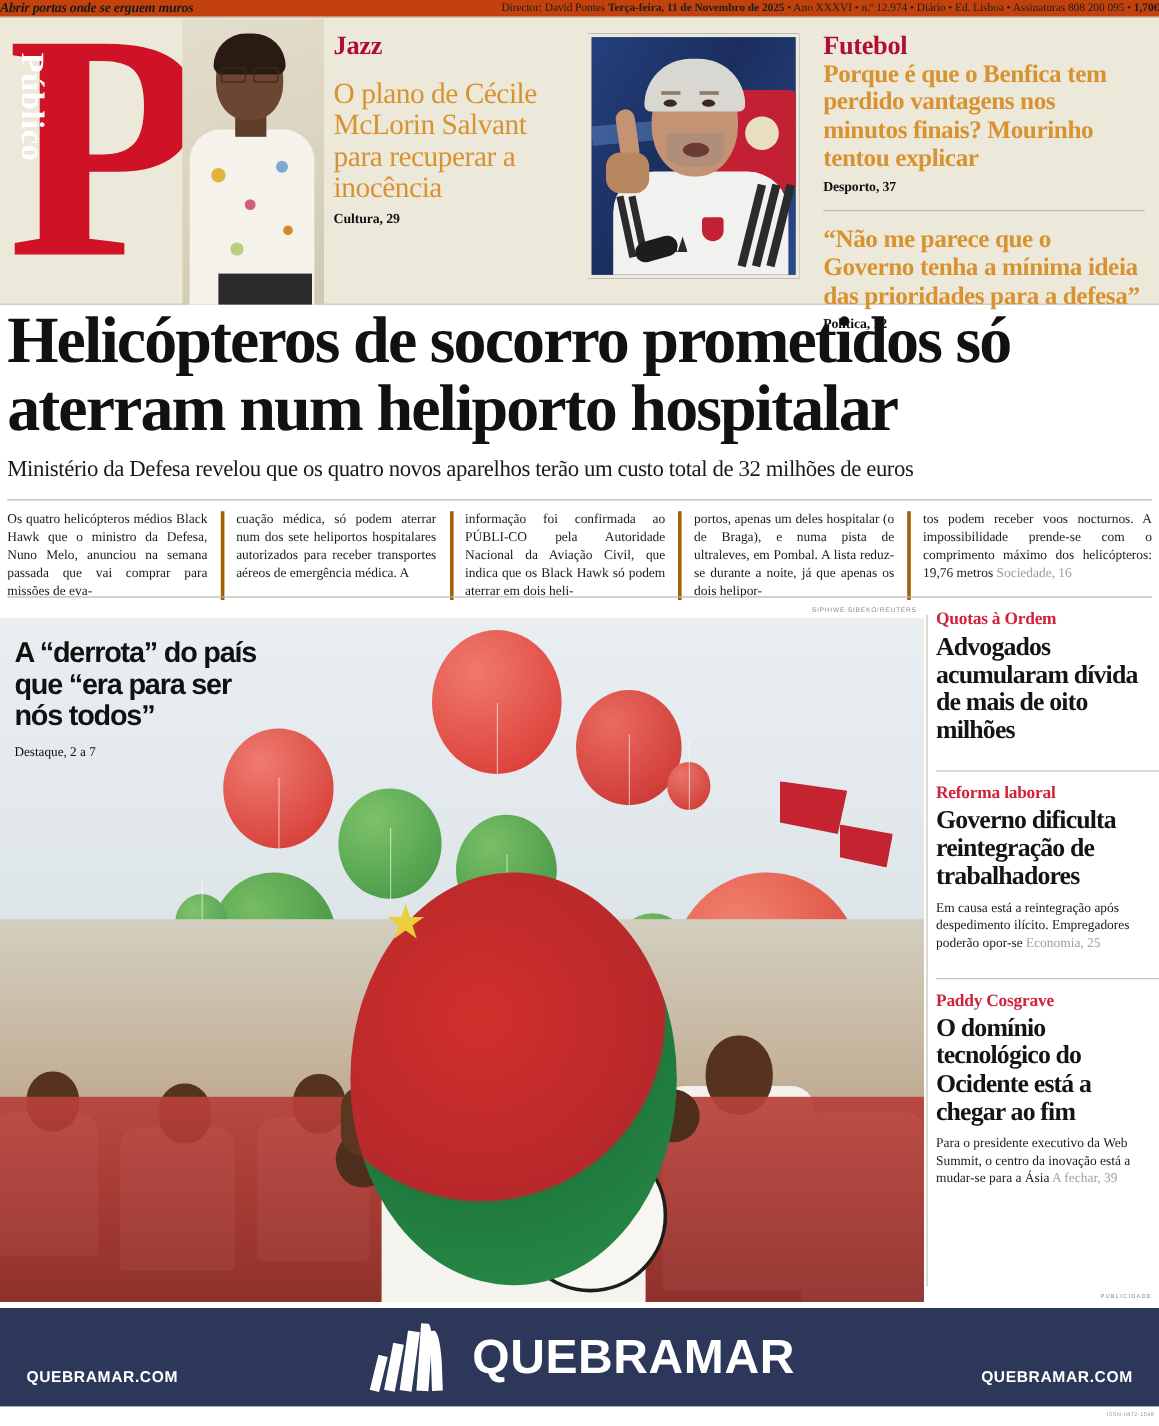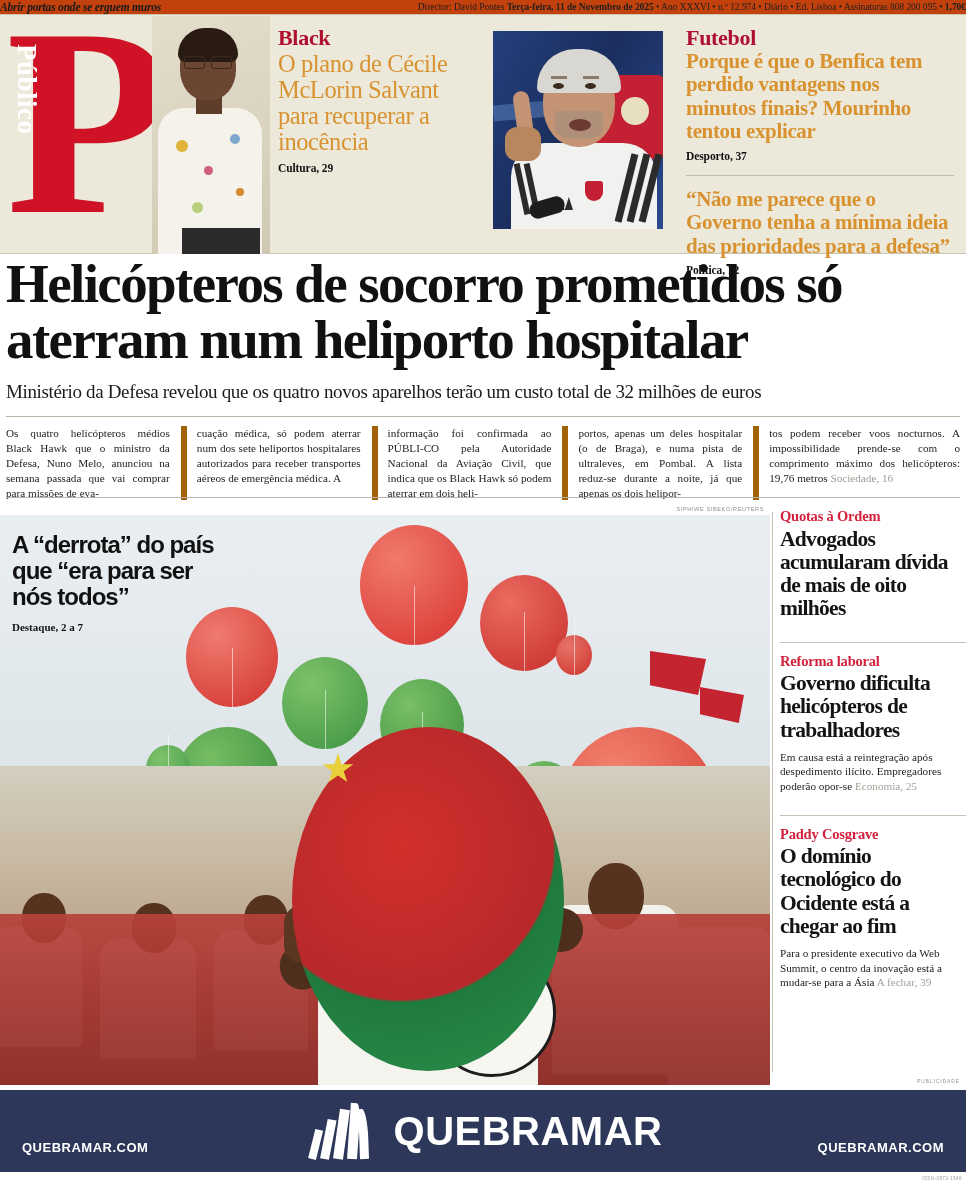--- a/index.html
+++ b/index.html
@@ -73,21 +73,21 @@
   .jazz {
     position:absolute; left:278px; top:26px; width:196px;
   }
   .kicker-red {
     font-family:"Liberation Serif", serif; font-weight:700;
     font-size:22px; color:#b01030; line-height:1.08; letter-spacing:-0.3px;
   }
   .jazz-head {
     font-family:"Liberation Serif", serif;
     font-size:24.5px; line-height:1.07; color:#d8922f; letter-spacing:-0.4px;
-    margin-top:1px;
+    margin-top:16px;
   }
   .secref {
     font-family:"Liberation Serif", serif; font-weight:700;
     font-size:11.5px; color:#111; margin-top:6px; letter-spacing:-0.1px;
   }
 
   
   .photo-mou {
     position:absolute; left:490px; top:28px; width:176px; height:204px;
     overflow:hidden; background:#1e2f5c;
@@ -138,21 +138,21 @@
   }
   .rule-thin { margin:12px 6px 0 6px; height:1px; background:#b9b5a8; }
 
   
   .bodycols {
     position:absolute; left:6px; top:426px; width:954px;
     display:grid; grid-template-columns:repeat(5,1fr); gap:0;
   }
   .bcol {
     padding:0 11px 0 0; margin-right:10px;
-    border-right:6px solid #a16207;
+    border-right:3px solid #a16207;
     font-family:"Liberation Serif", serif;
     font-size:11.2px; line-height:1.33; color:#1c1c1c;
     text-align:justify; hyphens:auto;
   }
   .bcol:last-child { border-right:none; margin-right:0; padding-right:0; }
   .bcol .ref { color:#a09c92;margin-top:45px; }
   .rule-under { position:absolute; left:6px; top:497px; width:954px; height:1px; background:#b9b5a8; }
 
   
   .photocredit {
@@ -200,21 +200,21 @@
   .photoverlay { position:absolute; left:12px; top:528px; width:210px; z-index:6; }
   .ov-kicker {
     font-family:"Liberation Sans", sans-serif; font-weight:700;
     font-size:22.5px; line-height:1.04; color:#e02127; letter-spacing:-0.9px;
   }
   .ov-head {
     font-family:"Liberation Sans", sans-serif; font-weight:700;
     font-size:24px; line-height:1.08; color:#111; letter-spacing:-1px; margin-top:4px;
   }
   .ov-ref {
-    font-family:"Liberation Serif", serif; font-weight:700;
+    font-family:"Liberation Serif", serif; font-weight:400;
     font-size:11px; color:#111; margin-top:11px;
   }
 
   
   .sidebar { position:absolute; left:780px; top:508px; width:186px; }
   .sb-story { padding-bottom:11px; }
   .sb-kicker {
     font-family:"Liberation Serif", serif; font-weight:700;
     font-size:14.5px; color:#d2213c; letter-spacing:-0.2px; line-height:1.15;
   }
@@ -291,21 +291,21 @@
     <div class="pw-sp" style="left:40px;top:186px;width:11px;height:11px;background:#b8d07e;"></div>
     <div class="pw-sp" style="left:84px;top:172px;width:8px;height:8px;background:#d9872f;"></div>
     <div class="pw-neck"></div>
     <div class="pw-head"></div>
     <div class="pw-hair"></div>
     <div class="pw-glass"></div>
     <div class="pw-skirt"></div>
   </div>
 
   <div class="jazz">
-    <div class="kicker-red">Black</div>
+    <div class="kicker-red">Jazz</div>
     <div class="jazz-head">O plano de Cécile McLorin Salvant para recuperar a inocência</div>
     <div class="secref">Cultura, 29</div>
   </div>
 
   <div class="photo-mou">
     <div class="mou-bg"></div>
     <div class="mou-band"></div>
     <div class="mou-red"></div>
     <div class="mou-eagle"></div>
     <div class="mou-jacket"></div>
@@ -428,21 +428,21 @@
   <div class="sidebar">
 
     <div class="sb-story">
       <div class="sb-kicker">Quotas à Ordem</div>
       <div class="sb-head">Advogados acumularam dívida de mais de oito milhões</div>
     </div>
     <div class="sb-rule"></div>
 
     <div class="sb-story">
       <div class="sb-kicker">Reforma laboral</div>
-      <div class="sb-head">Governo dificulta helicópteros de trabalhadores</div>
+      <div class="sb-head">Governo dificulta reintegração de trabalhadores</div>
       <div class="sb-lede"><span>Em causa está a reintegração após despedimento ilícito. Empregadores poderão opor-se </span><span class="ref">Economia, 25</span></div>
     </div>
     <div class="sb-rule"></div>
 
     <div class="sb-story">
       <div class="sb-kicker">Paddy Cosgrave</div>
       <div class="sb-head">O domínio tecnológico do Ocidente está a chegar ao fim</div>
       <div class="sb-lede"><span>Para o presidente executivo da Web Summit, o centro da inovação está a mudar-se para a Ásia </span><span class="ref">A fechar, 39</span></div>
     </div>
   </div>

